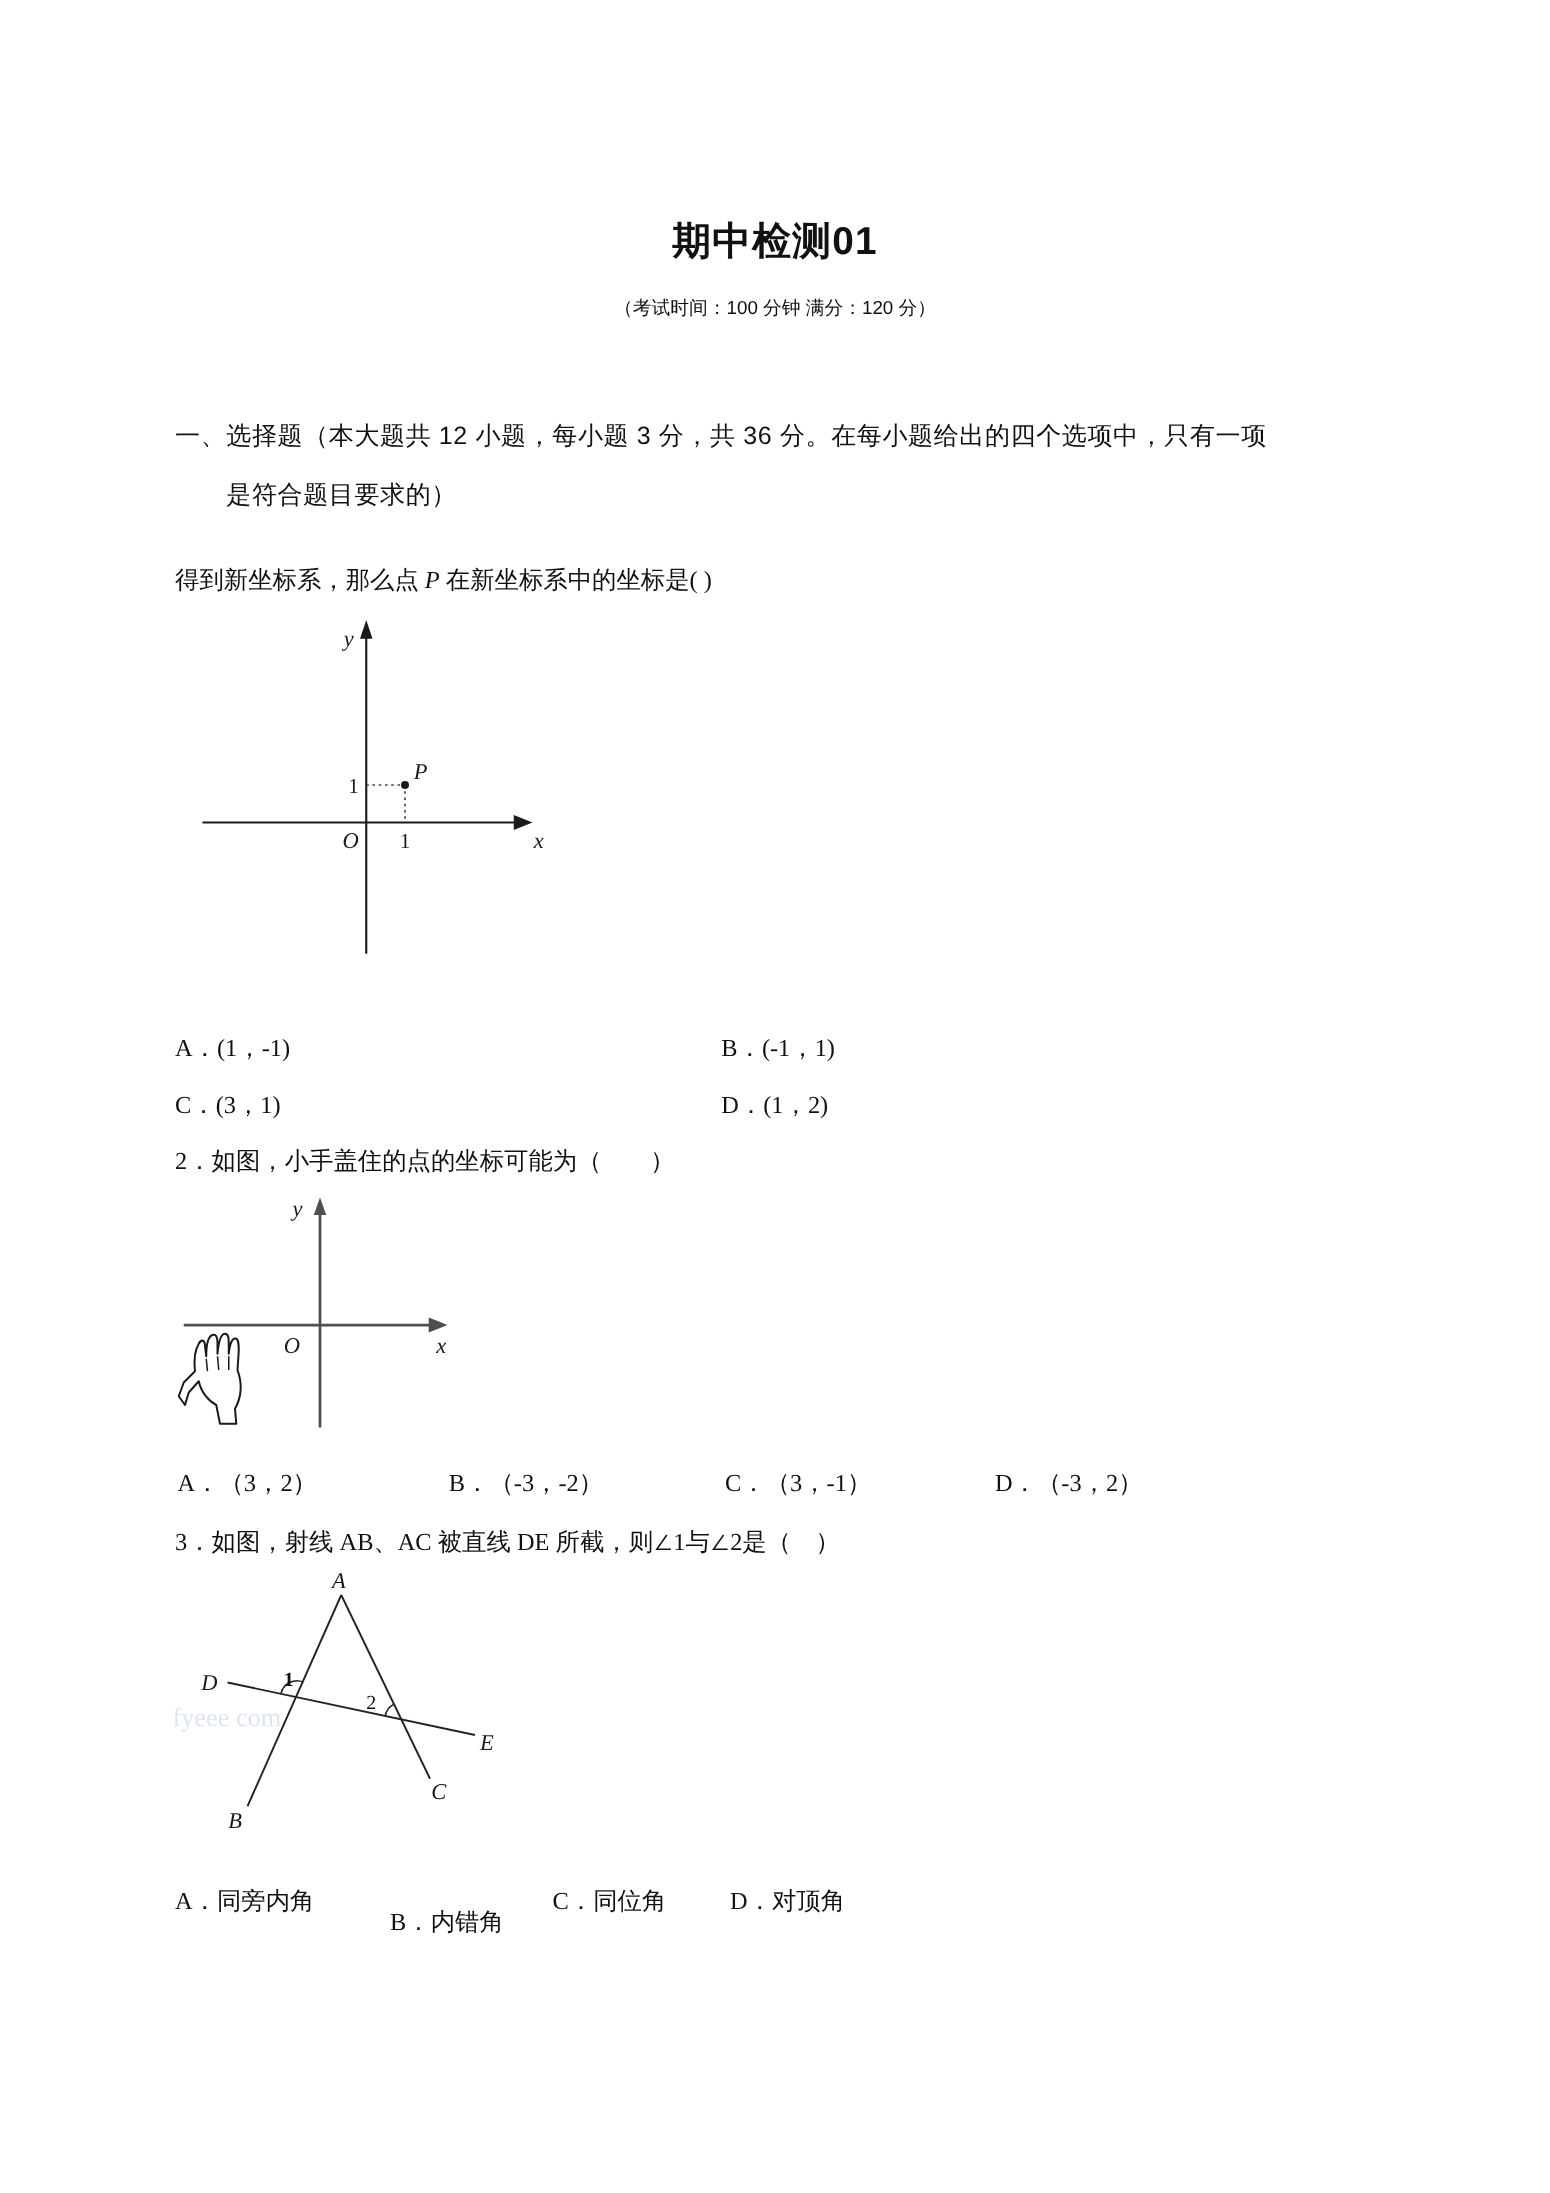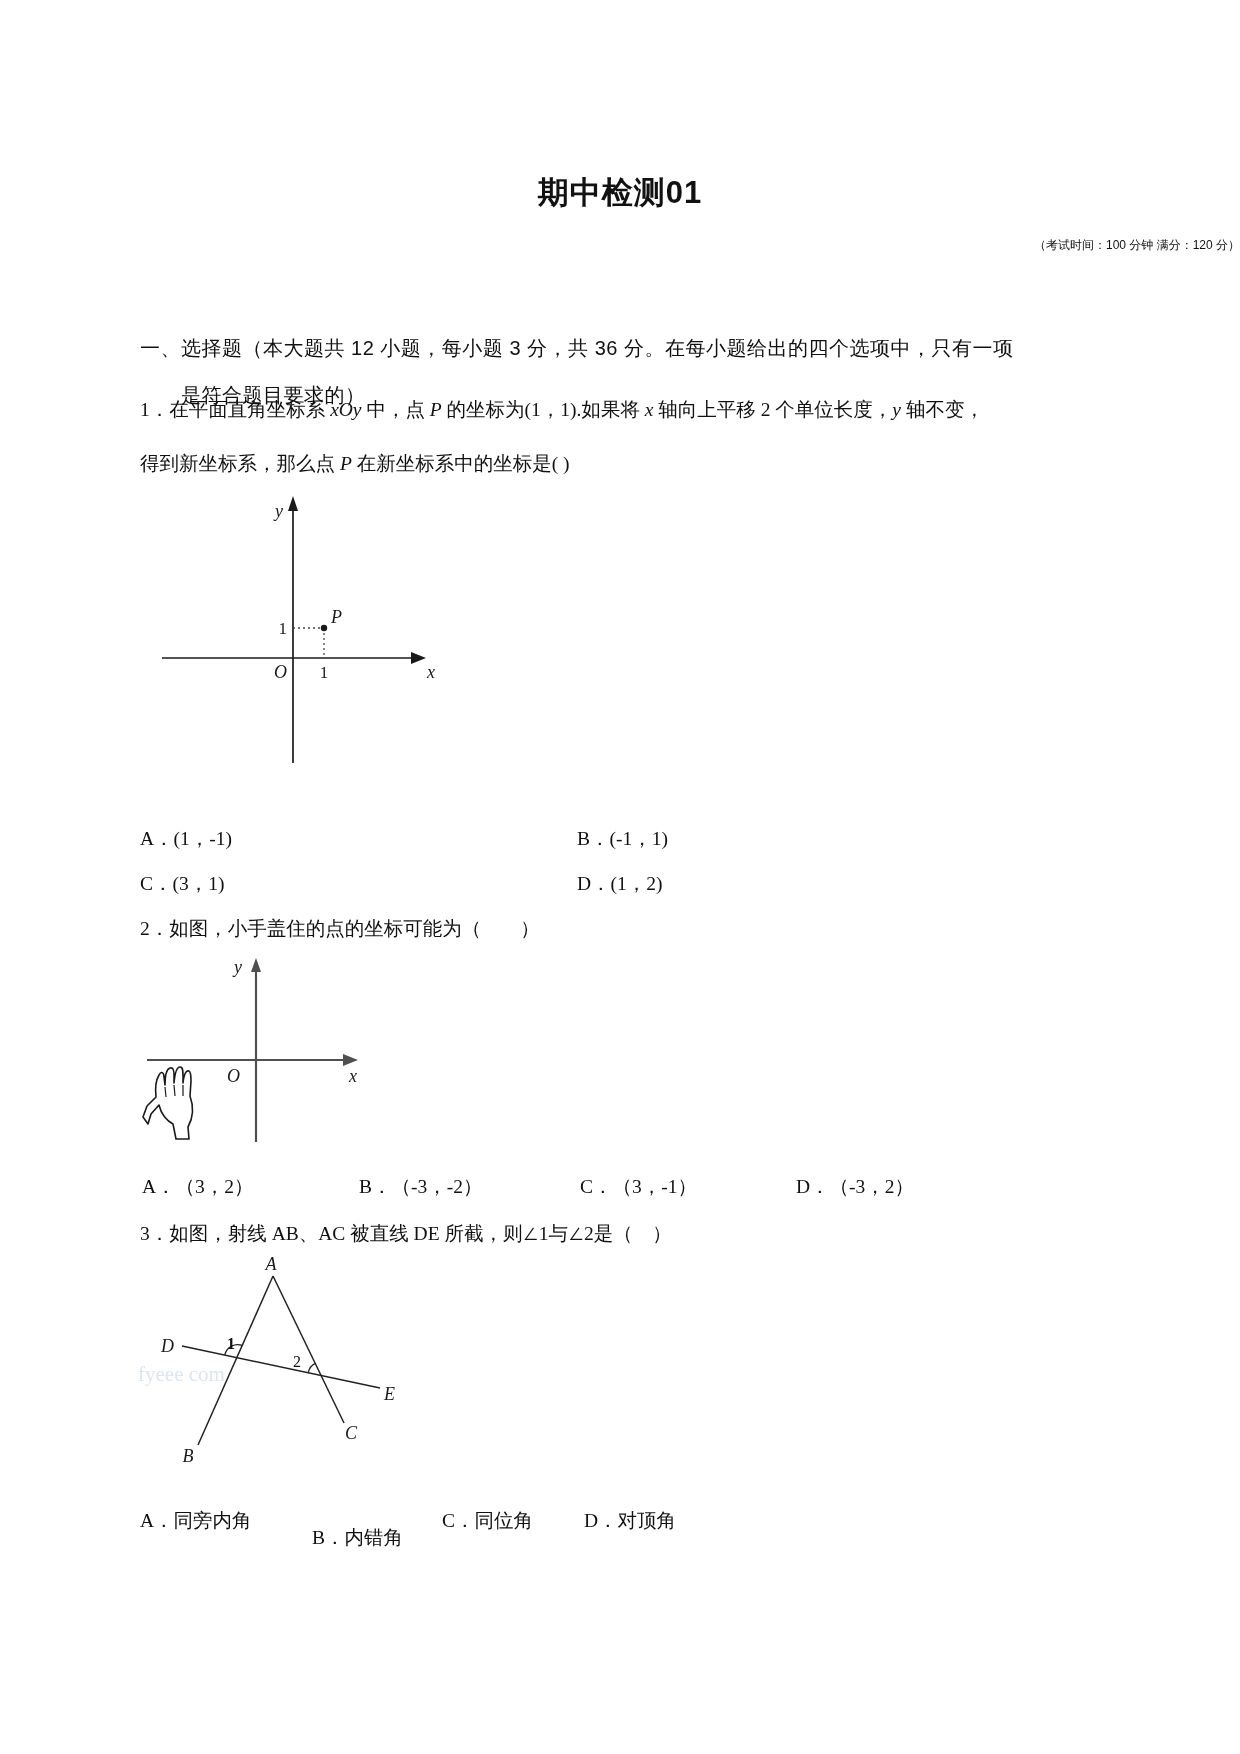--- a/index.html
+++ b/index.html
@@ -1,43 +1,40 @@
 <!DOCTYPE html>
 <html><head>
 <meta charset="utf-8">
 <style>
   html,body{margin:0;padding:0;background:#fff;}
   .page{position:relative;width:1240px;height:1754px;background:#ffffff;color:#111;overflow:hidden;
         font-family:"Liberation Serif", serif;}
   .abs{position:absolute;}
   .sans{font-family:"Liberation Sans", sans-serif;}
   .title{width:100%;text-align:center;font-size:31px;font-weight:700;letter-spacing:1px;}
-  .subtitle{width:100%;text-align:right;font-size:12px;}
+  .subtitle{width:100%;text-align:center;font-size:15px;}
   .sechead{font-size:20px;font-weight:400;letter-spacing:0.5px;margin-top:40px;}
   .stem{font-size:19.5px;white-space:nowrap;}
   .opt{font-size:19.5px;white-space:nowrap;}
   .ivar{font-style:italic;}
   svg text{font-family:"Liberation Serif", serif;}
   .figlab{font-style:italic;font-size:18px;fill:#1a1a1a;}
   .tick{font-style:normal;font-size:17px;fill:#1a1a1a;}
 </style>
 </head>
 <body>
 
 <div class="page">
 
   <div class="abs sans title" style="top:172px;left:0;">期中检测01</div>
   <div class="abs sans subtitle" style="top:237px;left:0;">（考试时间：100 分钟 满分：120 分）</div>
 
   <div class="abs sans sechead" style="top:295px;left:140px;">一、选择题（本大题共 12 小题，每小题 3 分，共 36 分。在每小题给出的四个选项中，只有一项</div>
   <div class="abs sans sechead" style="top:342px;left:181px;text-align:right;">是符合题目要求的）</div>
 
-  <div class="abs stem" style="top:396px;left:140px;">
-    <span>1．在平面直角坐标系 </span><span class="ivar">xOy</span><span> 中，点 </span><span class="ivar">P</span><span> 的坐标为(1，1).如果将 </span><span class="ivar">x</span><span> 轴向上平移 2 个单位长度，</span><span class="ivar">y</span><span> 轴不变，</span>
-  </div>
   <div class="abs stem" style="top:450px;left:140px;">
     <span>得到新坐标系，那么点 </span><span class="ivar">P</span><span> 在新坐标系中的坐标是( )</span>
   </div>
 
   <svg class="abs" style="top:495px;left:150px;" width="290" height="285" viewBox="0 0 290 285">
     <line x1="143" y1="8" x2="143" y2="268" stroke="#1a1a1a" stroke-width="1.7"></line>
     <polygon points="143,1 138,16 148,16" fill="#1a1a1a"></polygon>
     <line x1="12" y1="163" x2="264" y2="163" stroke="#1a1a1a" stroke-width="1.7"></line>
     <polygon points="276,163 261,157 261,169" fill="#1a1a1a"></polygon>
     <line x1="143" y1="133" x2="174" y2="133" stroke="#444" stroke-width="1.3" stroke-dasharray="2,3"></line>

